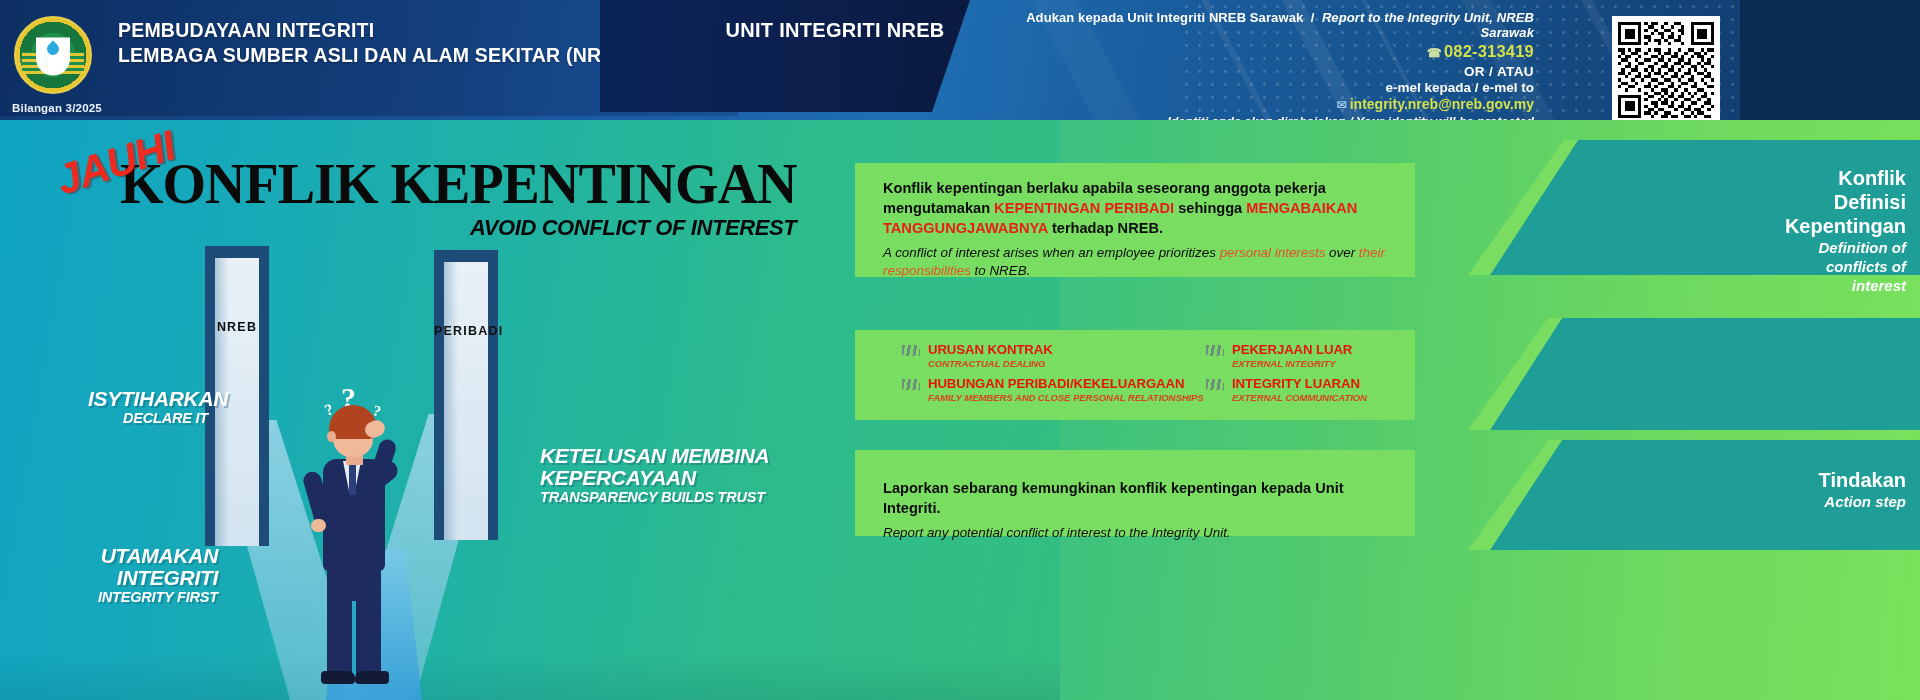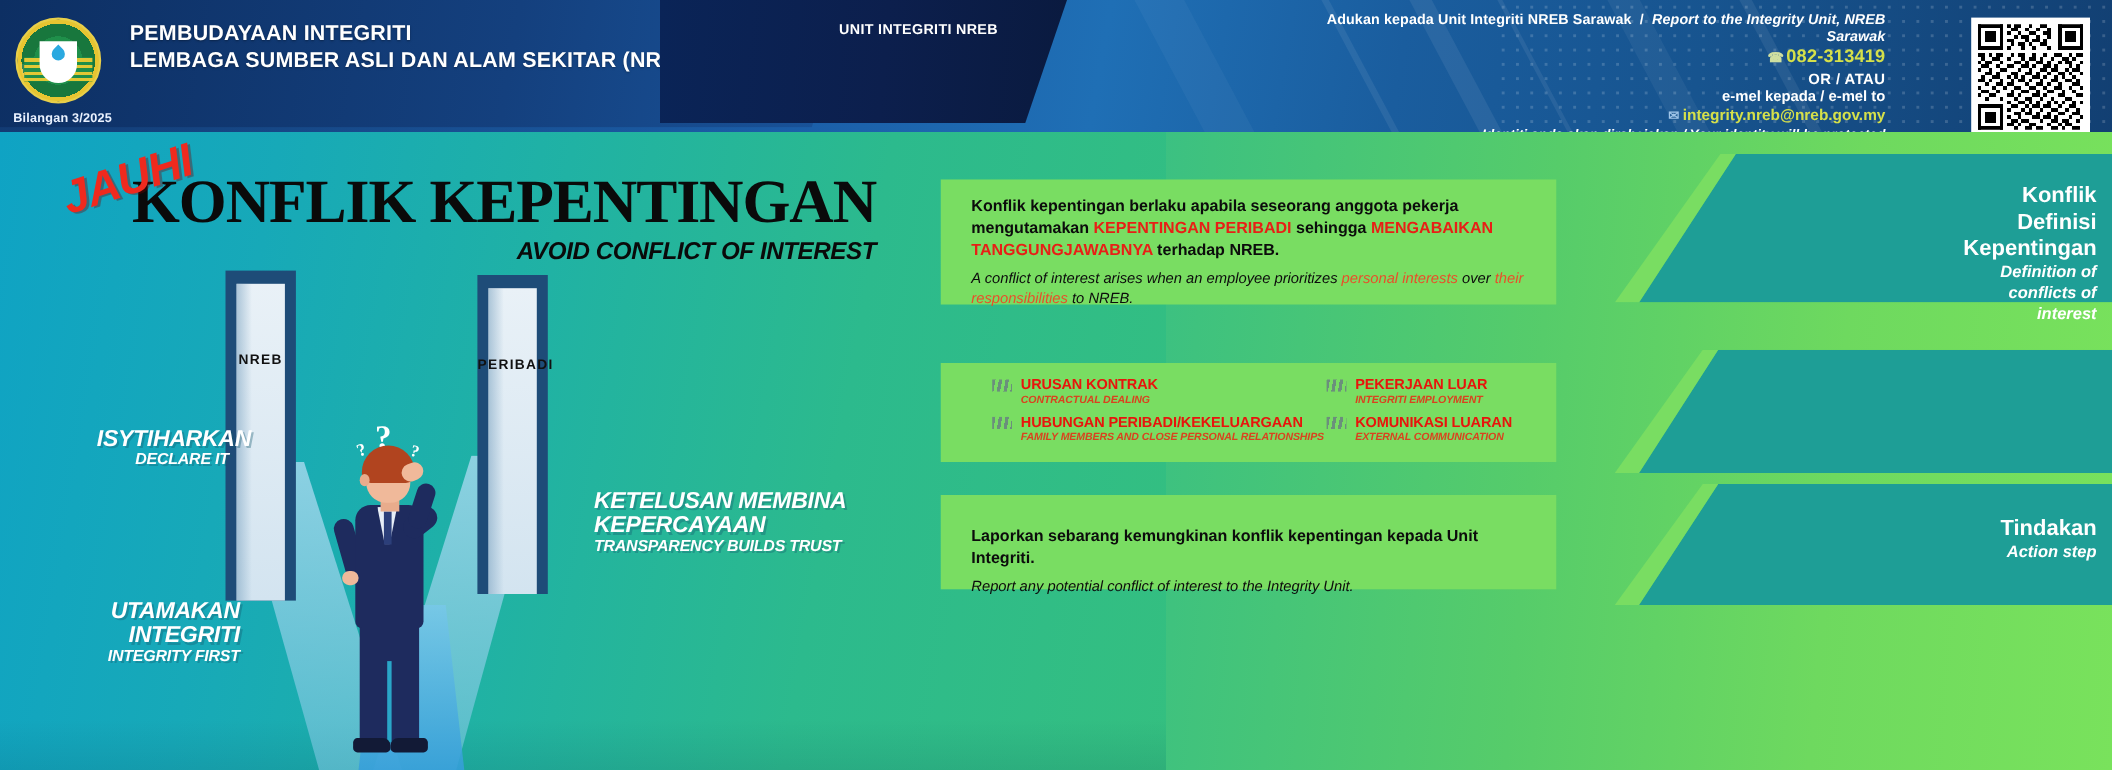--- a/index.html
+++ b/index.html
@@ -6,21 +6,21 @@
   html, body {
     width: 1920px; height: 700px;
     overflow: hidden;
     font-family: "Liberation Sans", sans-serif;
     background: #0b2a52;
   }
   #poster { position: relative; width: 1920px; height: 700px; overflow: hidden; }
 
   
   .header {
-    position: absolute; left: 0; top: 0; width: 1920px; height: 140px;
+    position: absolute; left: 0; top: 0; width: 1740px; height: 140px;
     background:
       linear-gradient(118deg, rgba(255,255,255,.05) 0 2px, transparent 2px 60px),
       linear-gradient(100deg, #123a72 0%, #174b8c 18%, #1b5ea8 38%, #1f6fb5 52%, #1a5d9e 66%, #17548f 80%, #123f72 100%);
   }
   .hdr-streaks { position:absolute; inset:0; overflow:hidden; }
   .hdr-streaks i {
     position:absolute; display:block; background:rgba(255,255,255,.07);
     transform: rotate(-28deg); transform-origin: 0 0;
   }
   .hdr-dots {
@@ -73,21 +73,21 @@
     font-size:11.5px; font-weight:bold; letter-spacing:.2px;text-align:right;
   }
 
   .hdr-mid-panel {
     position:absolute; left:600px; top:0; width:370px; height:112px;
     background: linear-gradient(95deg,#0a2457 0%, #0c1f4d 55%, #0a1a3f 100%);
     clip-path: polygon(0 0, 100% 0, calc(100% - 38px) 100%, 0 100%);
   }
   .hdr-mid-title {
     position:absolute; left:700px; top:19px; width:270px; text-align:center;
-    color:#fff; font-weight:bold; font-size:13px; letter-spacing:.3px;
+    color:#fff; font-weight:bold; font-size:20px; letter-spacing:.3px;
   }
 
   .hdr-right { position:absolute; right:206px; top:10px; width:540px; text-align:right; color:#fff; }
   .hdr-right .l1 { font-size:13px; font-weight:bold; letter-spacing:.1px; }
   .hdr-right .l1 em { font-style:italic;text-align:center; }
   .hdr-right .phone { font-size:16.5px; font-weight:bold; color:#d5e04a; margin-top:2px; letter-spacing:.2px; }
   .hdr-right .phone .ico { color:#cfe0a0; font-size:12px; margin-right:2px; }
   .hdr-right .or { font-size:13.5px; font-weight:bold; letter-spacing:.4px; margin-top:3px; }
   .hdr-right .emellbl { font-size:13.5px; font-weight:bold; margin-top:1px; }
   .hdr-right .email { font-size:14px; font-weight:bold; color:#d5e04a; margin-top:1px; }
@@ -655,27 +655,27 @@
       <span class="ex-bullet"></span>
       <div class="ex-body">
         <div class="ex-ms">HUBUNGAN PERIBADI/KEKELUARGAAN</div>
         <div class="ex-en">FAMILY MEMBERS AND CLOSE PERSONAL RELATIONSHIPS</div>
       </div>
     </div>
     <div class="ex-item" id="ex-2">
       <span class="ex-bullet"></span>
       <div class="ex-body">
         <div class="ex-ms">PEKERJAAN LUAR</div>
-        <div class="ex-en">INTEGRITI EMPLOYMENT</div>
+        <div class="ex-en">EXTERNAL INTEGRITY</div>
       </div>
     </div>
     <div class="ex-item" id="ex-3">
       <span class="ex-bullet"></span>
       <div class="ex-body">
-        <div class="ex-ms">KOMUNIKASI LUARAN</div>
+        <div class="ex-ms">INTEGRITY LUARAN</div>
         <div class="ex-en">EXTERNAL COMMUNICATION</div>
       </div>
     </div>
   </div>
 
   <div class="green-card" id="card-act"></div>
   <div class="card-text" style="left:883px; top:478px; width:520px;">
     <div class="t-ms">Laporkan sebarang kemungkinan konflik kepentingan kepada Unit Integriti.</div>
     <div class="t-en">Report any potential conflict of interest to the Integrity Unit.</div>
   </div>

